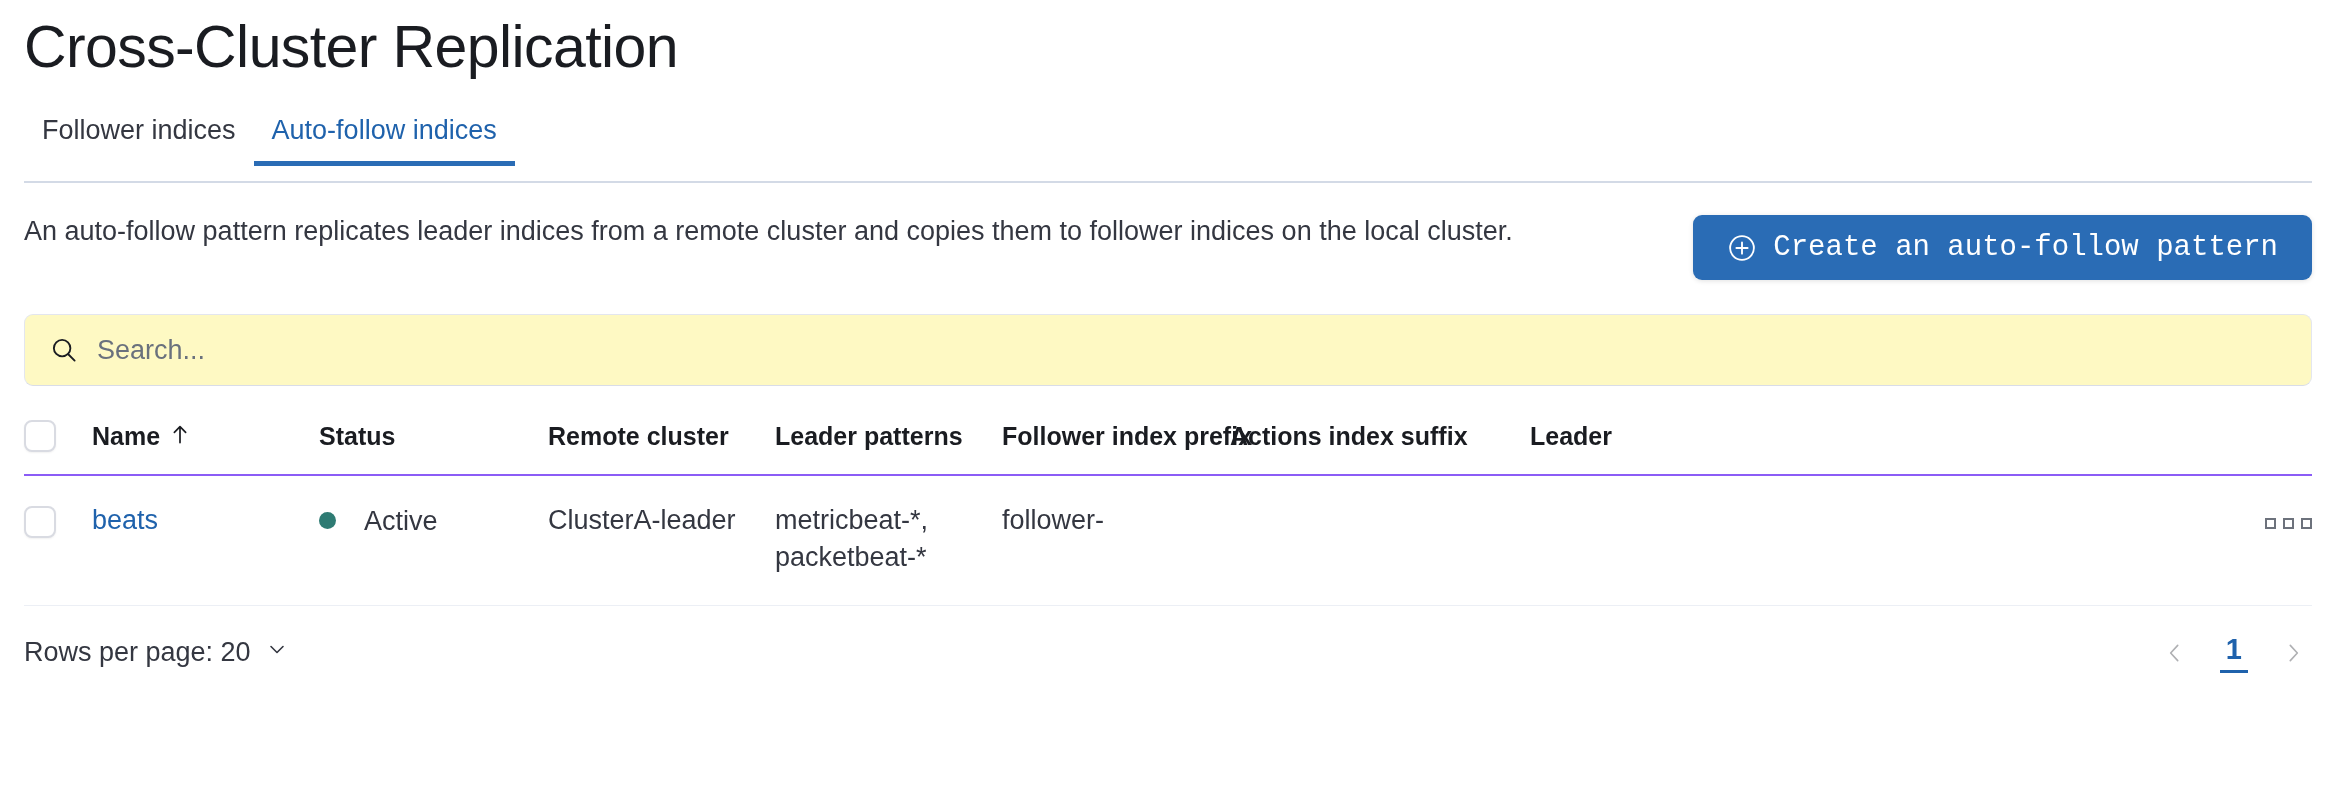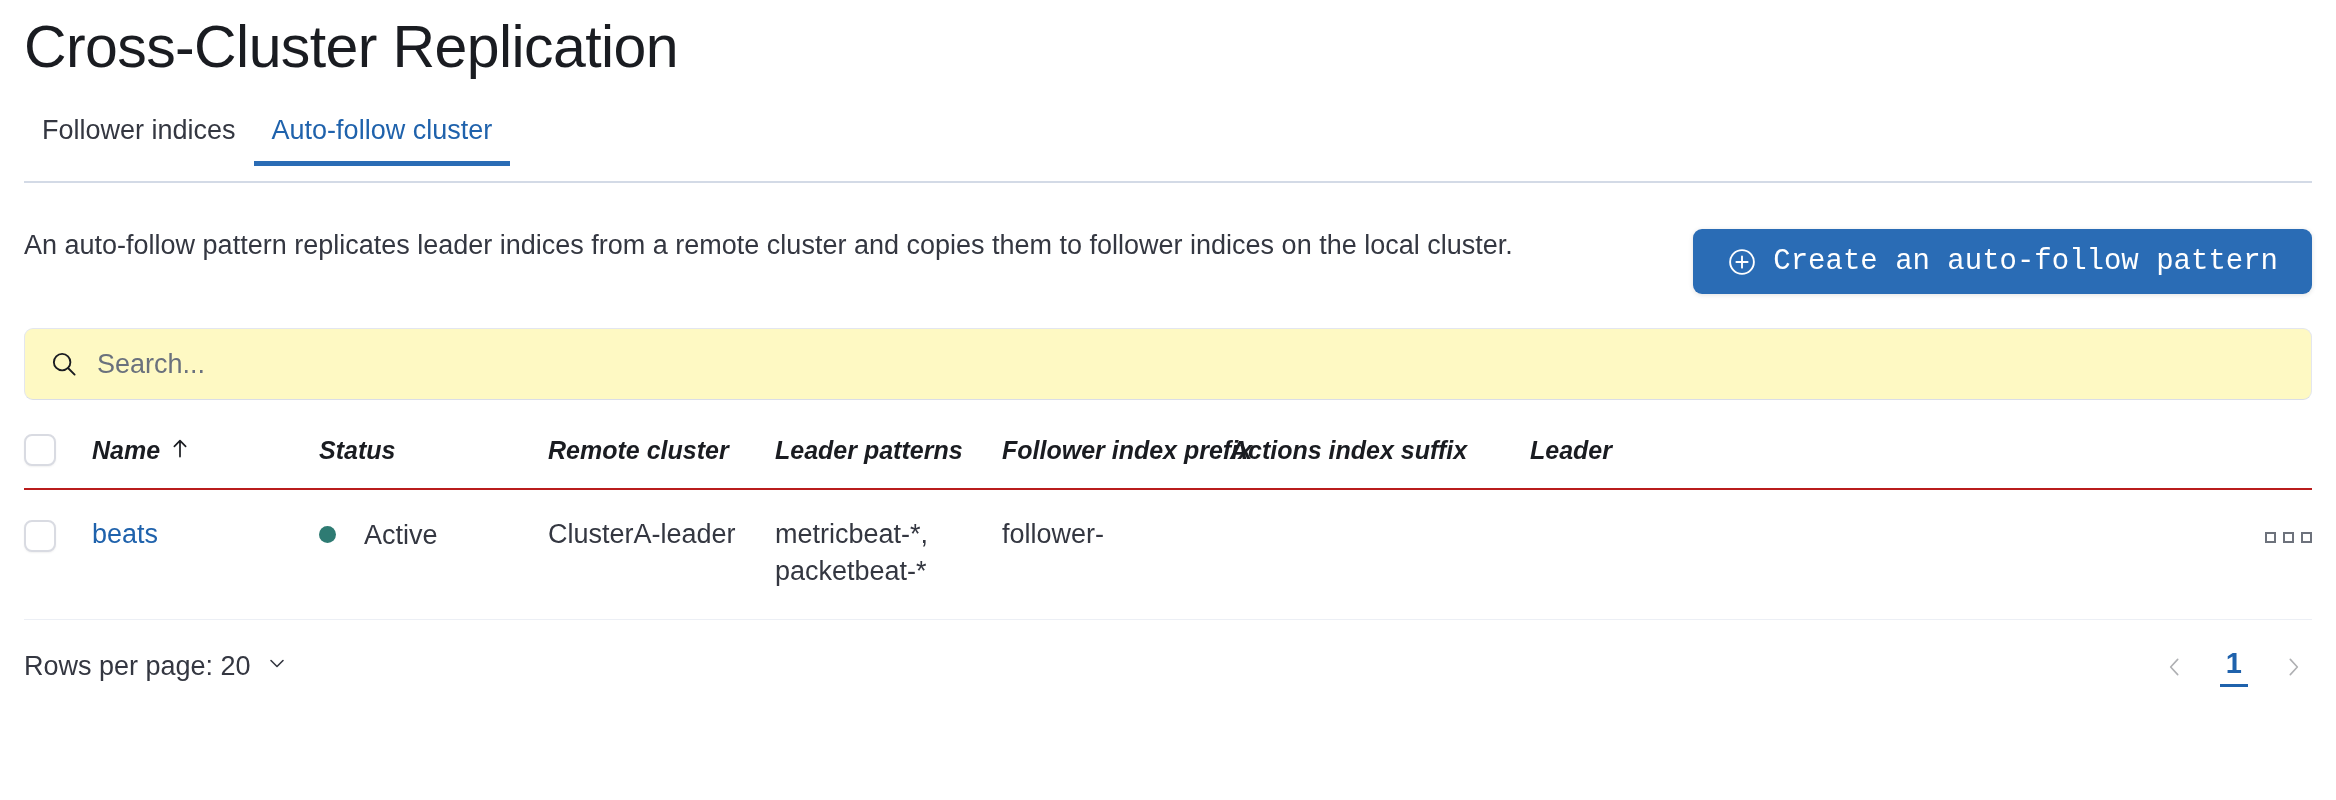--- a/index.html
+++ b/index.html
@@ -74,21 +74,21 @@
     height: 5px;
     background: #2a6cb5;
     z-index: 2;
   }
 
   
   .intro {
     display: flex;
     align-items: flex-start;
     justify-content: space-between;
-    margin-top: 44px;
+    margin-top: 30px;
     gap: 40px;
   }
   .intro-text {
     font-size: 27px;
     line-height: 1.38;
     color: #343741;
     max-width: 1712px;
     font-weight: 400;
   }
   .cta-button {
@@ -143,24 +143,23 @@
     border-collapse: collapse;
     margin-top: 34px;
     table-layout: fixed;
   }
   table.ccr-table th {
     text-align: left;
     font-size: 25px;
     font-weight: 700;
     color: #1a1c21;
     padding: 0 0 22px 0;
-    border-bottom: 2px solid #b91c1c;
+    border-bottom: 2px solid #8b5cf6;
     vertical-align: middle;
     white-space: nowrap;
-    font-style: italic;
   }
   table.ccr-table td {
     font-size: 27px;
     color: #343741;
     padding: 26px 0 30px 0;
     border-bottom: 1px solid #eceff5;
     vertical-align: top;
     line-height: 1.35;
   }
 
@@ -278,21 +277,21 @@
 </style>
 </head>
 <body>
 
 <div id="app">
 
   <h1 class="page-title">Cross-Cluster Replication</h1>
 
   <div class="tabs">
     <button class="tab">Follower indices</button>
-    <button class="tab active">Auto-follow cluster</button>
+    <button class="tab active">Auto-follow indices</button>
   </div>
 
   <div class="intro">
     <p class="intro-text">An auto-follow pattern replicates leader indices from a remote cluster and copies them to follower indices on the local cluster.</p>
     <button class="cta-button">
       <span>
         <svg width="30" height="30" viewBox="0 0 24 24" fill="none" aria-hidden="true">
           <circle cx="12" cy="12" r="9.5" stroke="#ffffff" stroke-width="1.5"></circle>
           <path d="M12 7.5v9M7.5 12h9" stroke="#ffffff" stroke-width="1.5" stroke-linecap="round"></path>
         </svg>

